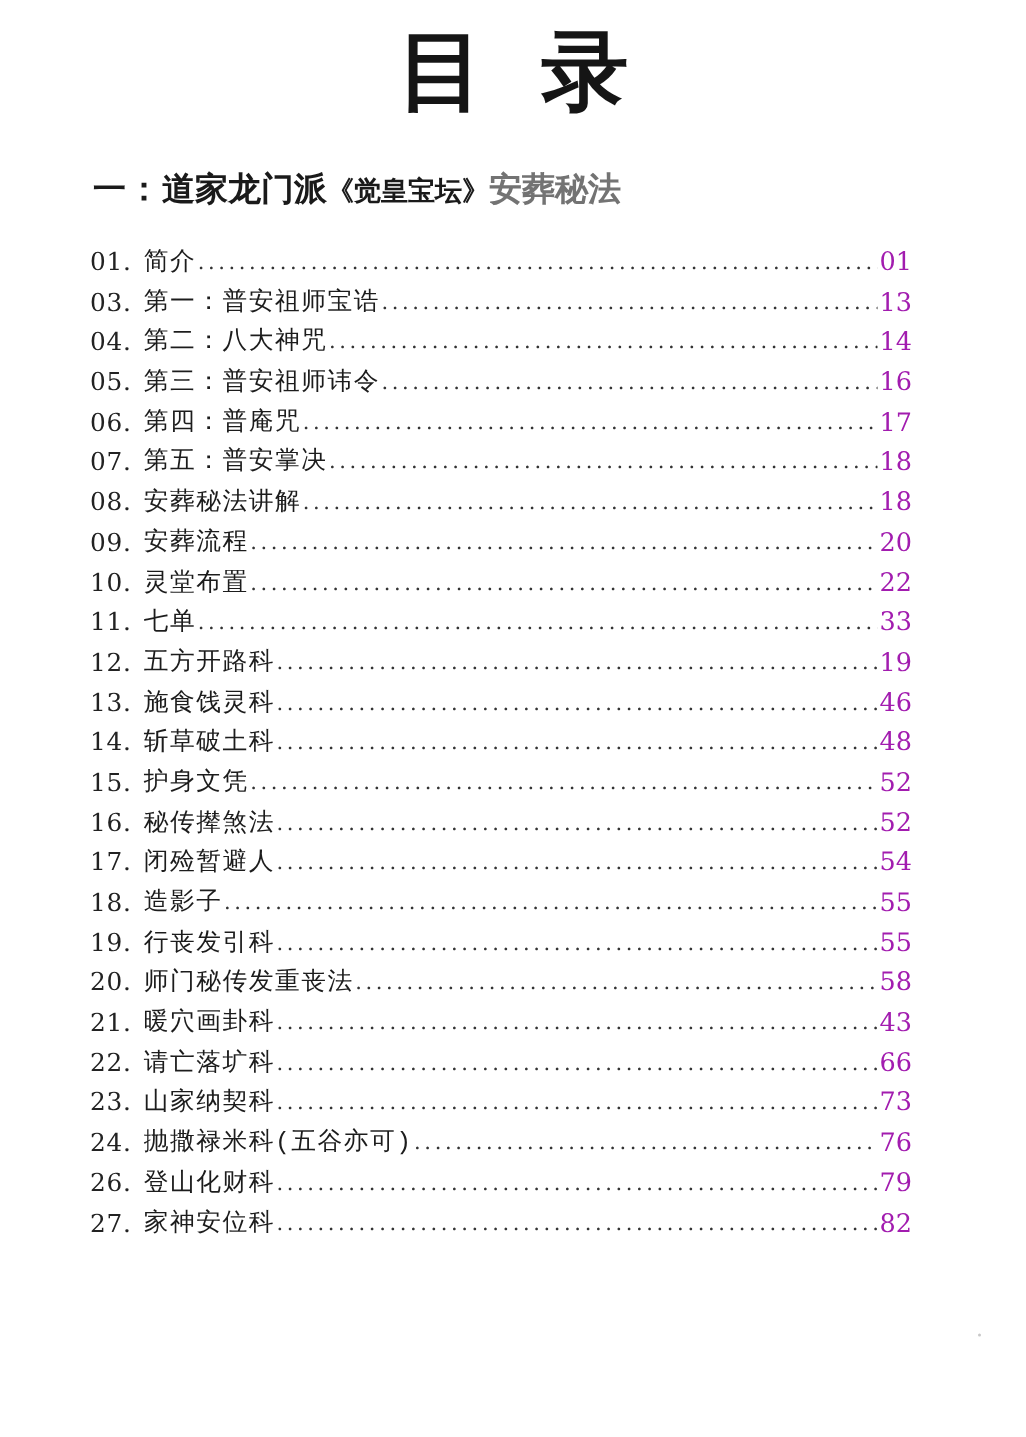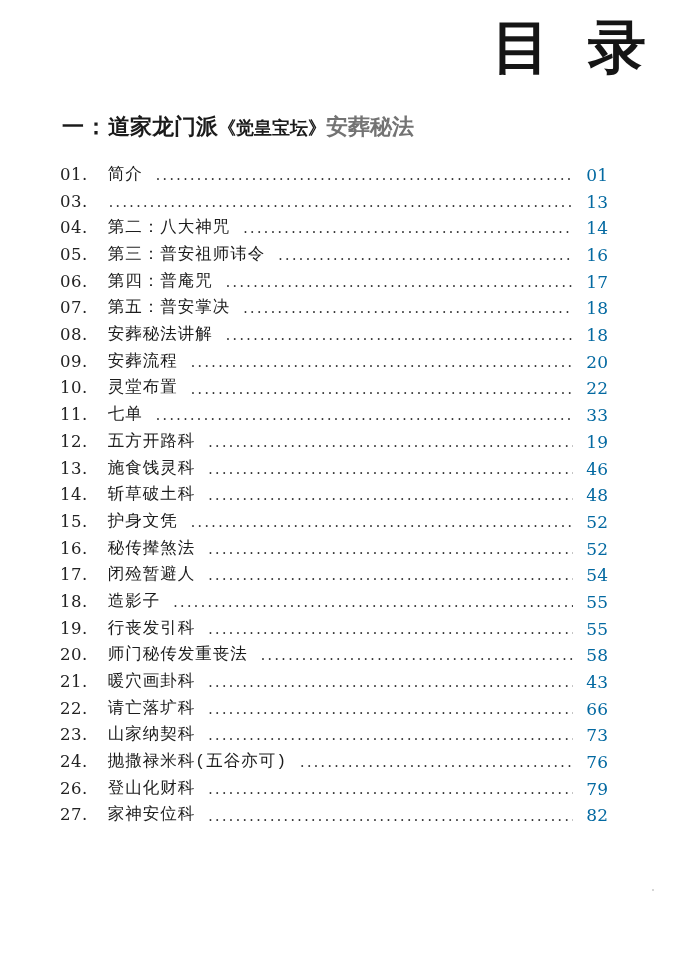--- a/index.html
+++ b/index.html
@@ -13,21 +13,21 @@
       position: relative;
       overflow: hidden;
       font-family: "DejaVu Serif", "Liberation Serif", serif;
       color: #1a1a1a;
     }
     .page-title {
       position: absolute;
       top: 12px;
       left: 0;
       width: 684px;
-      text-align: right;
+      text-align: center;
       font-family: "DejaVu Sans", sans-serif;
       font-weight: bold;
       font-size: 58px;
       line-height: 70px;
       letter-spacing: 38px;
       padding-left: 38px;
       box-sizing: border-box;
       color: #151515;
     }
     .section-heading {
@@ -53,26 +53,25 @@
       position: absolute;
       top: 162px;
       left: 60px;
       width: 548px;
       margin: 0;
       padding: 0;
       list-style: none;
     }
     .toc-row {
       display: flex;
-      align-items: flex-end;
+      align-items: flex-start;
       height: 26.7px;
       font-size: 17px;
       line-height: 26.7px;
       white-space: nowrap;
-      gap: 12px;
     }
     .toc-num {
       flex: 0 0 auto;
       font-family: "DejaVu Serif", serif;
       font-size: 16.5px;
       letter-spacing: 0.5px;
       margin-right: 8px;
       color: #222;
     }
     .toc-label {
@@ -91,21 +90,21 @@
       margin: 0 1px;
       align-self: baseline;
     }
     .toc-leader::before {
       content: "....................................................................................................................................................";
     }
     .toc-page {
       flex: 0 0 auto;
       font-family: "DejaVu Serif", serif;
       font-size: 17px;
-      color: #0369a1;
+      color: #a21caf;
       min-width: 22px;
       text-align: right;
     }
     .speck {
       position: absolute;
       left: 652px;
       top: 889px;
       width: 2px;
       height: 2px;
       background: #c8c8c8;
@@ -123,20 +122,21 @@
 
 <ul class="toc" id="toc-list">
     <li class="toc-row">
     <span class="toc-num">01.</span>
     <span class="toc-label">简介</span>
     <span class="toc-leader"></span>
     <span class="toc-page">01</span>
   </li>
     <li class="toc-row">
     <span class="toc-num">03.</span>
+    <span class="toc-label">第一：普安祖师宝诰</span>
     <span class="toc-leader"></span>
     <span class="toc-page">13</span>
   </li>
     <li class="toc-row">
     <span class="toc-num">04.</span>
     <span class="toc-label">第二：八大神咒</span>
     <span class="toc-leader"></span>
     <span class="toc-page">14</span>
   </li>
     <li class="toc-row">

